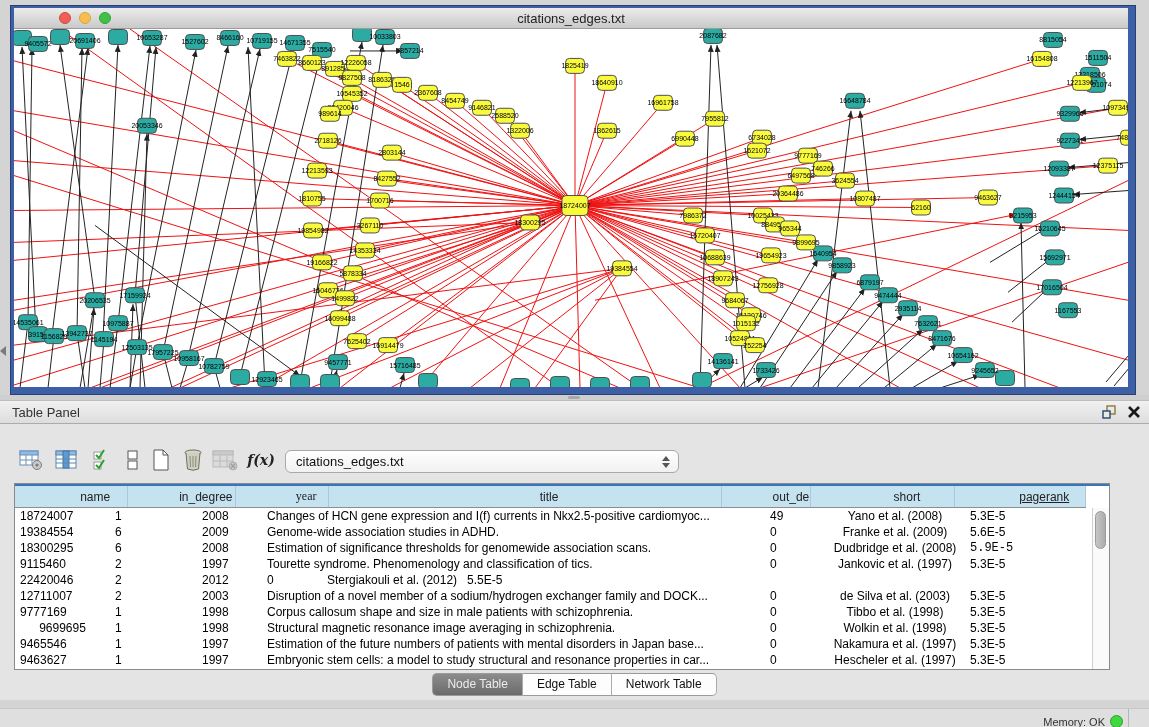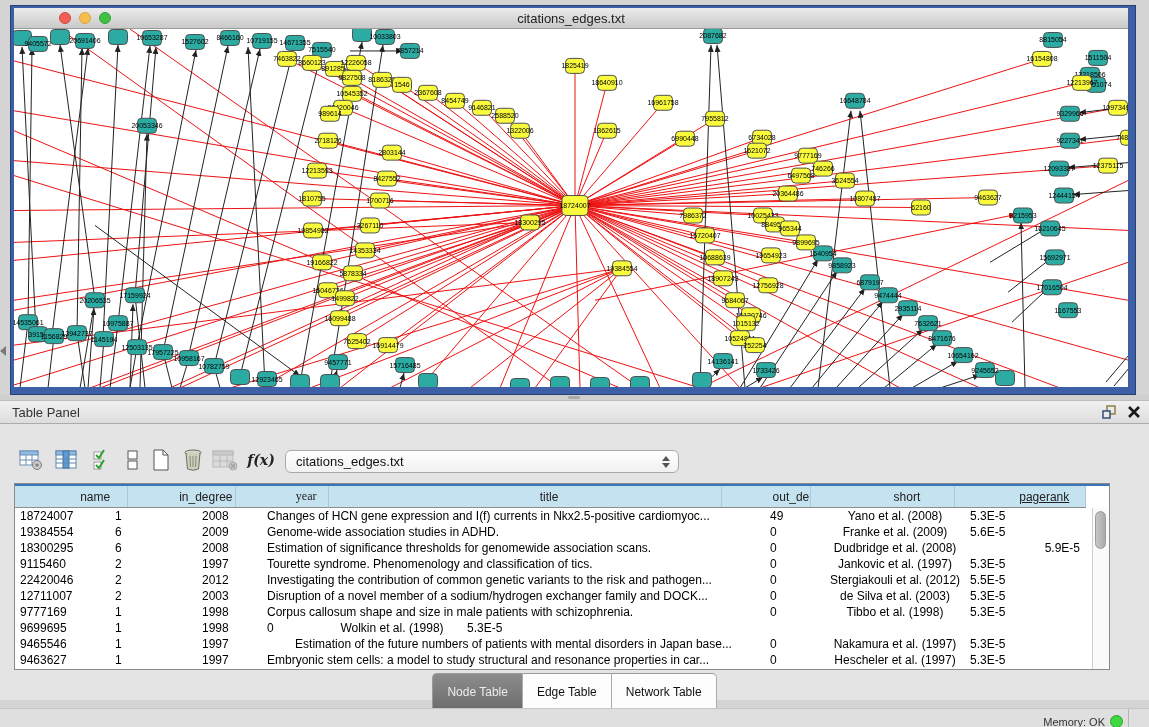--- a/index.html
+++ b/index.html
@@ -47,21 +47,21 @@
   .th{display:flex;align-items:center;justify-content:center;font-size:12px;color:#222;
       border-right:1px solid #A8CADC;box-sizing:border-box;white-space:nowrap;overflow:hidden;gap:4px;margin-left:48px;}
   .th .sortg{font-size:10px;color:#1A2A4A;}
   .tr{display:flex;height:16px;line-height:16px;width:1071px;}
   .td{font-size:12px;color:#000;box-sizing:border-box;padding:0 5px;white-space:nowrap;overflow:hidden;}
   .vscroll{position:absolute;right:0;top:24px;bottom:0;width:16px;background:#FAFAFA;border-left:1px solid #D0D0D0;}
   .vthumb{position:absolute;left:2px;top:3px;width:11px;height:38px;border-radius:6px;
       background:linear-gradient(90deg,#C6C6C6,#ACACAC);border:1px solid #9B9B9B;box-sizing:border-box;}
   
   .tabsbar{position:absolute;left:0;top:673px;width:1149px;height:24px;display:flex;justify-content:center;}
-  .seg{height:21px;line-height:21px;padding:8px 14px;font-size:12px;background:#FDFDFD;color:#111;
+  .seg{height:21px;line-height:21px;padding:0 14px;font-size:12px;background:#FDFDFD;color:#111;
       border-top:1px solid #9A9A9A;border-bottom:1px solid #9A9A9A;border-right:1px solid #ABABAB;cursor:default;}
   .seg:first-child{border-left:1px solid #9A9A9A;border-radius:5px 0 0 5px;}
   .seg:last-child{border-radius:0 5px 5px 0;}
   .seg.selected{background:linear-gradient(#8C8C8C,#6B6B6B);color:#ECECEC;}
   
   .statusbar{position:absolute;left:0;top:708px;width:1149px;height:27px;background:#DFDFDF;border-top:1px solid #C6C6C6;box-sizing:border-box;}
   .mem{position:absolute;right:44px;top:7px;font-size:11px;color:#333;}
   .memdot{position:absolute;right:26px;top:6px;width:13px;height:13px;border-radius:50%;
       background:#3FD83F;border:1px solid #2E9E2E;box-sizing:border-box;}
   .status-sep{position:absolute;right:20px;top:0;width:1px;height:27px;background:#B5B5B5;}
@@ -651,36 +651,35 @@
           <div class="td" style="width: 140px; text-align: center;">Franke et al. (2009)</div>
           <div class="td" style="width: 120px; text-align: left;">5.6E-5</div>
         </div>
         <div class="tr">
           <div class="td" style="width: 95px; text-align: left;">18300295</div>
           <div class="td" style="width: 87px; text-align: left;">6</div>
           <div class="td" style="width: 65px; text-align: left;">2008</div>
           <div class="td" style="width: 503px; text-align: left;">Estimation of significance thresholds for genomewide association scans.</div>
           <div class="td" style="width: 60px; text-align: left;">0</div>
           <div class="td" style="width: 140px; text-align: center;">Dudbridge et al. (2008)</div>
-          <div class="td" style="width: 120px; text-align: right;">5.9E-5</div>
+          <div class="td" style="width: 120px; text-align: left; font-family: Liberation Mono, monospace;">5.9E-5</div>
         </div>
         <div class="tr">
           <div class="td" style="width: 95px; text-align: left;">9115460</div>
           <div class="td" style="width: 87px; text-align: left;">2</div>
           <div class="td" style="width: 65px; text-align: left;">1997</div>
           <div class="td" style="width: 503px; text-align: left;">Tourette syndrome. Phenomenology and classification of tics.</div>
           <div class="td" style="width: 60px; text-align: left;">0</div>
           <div class="td" style="width: 140px; text-align: center;">Jankovic et al. (1997)</div>
           <div class="td" style="width: 120px; text-align: left;">5.3E-5</div>
         </div>
         <div class="tr">
           <div class="td" style="width: 95px; text-align: left;">22420046</div>
           <div class="td" style="width: 87px; text-align: left;">2</div>
           <div class="td" style="width: 65px; text-align: left;">2012</div>
-          <div class="td" style="width: 503px; text-align: left;">Investigating the contribution of common genetic variants to the risk and pathogen...</div>
           <div class="td" style="width: 60px; text-align: left;">0</div>
           <div class="td" style="width: 140px; text-align: center;">Stergiakouli et al. (2012)</div>
           <div class="td" style="width: 120px; text-align: left;">5.5E-5</div>
         </div>
         <div class="tr">
           <div class="td" style="width: 95px; text-align: left;">12711007</div>
           <div class="td" style="width: 87px; text-align: left;">2</div>
           <div class="td" style="width: 65px; text-align: left;">2003</div>
           <div class="td" style="width: 503px; text-align: left;">Disruption of a novel member of a sodium/hydrogen exchanger family and DOCK...</div>
           <div class="td" style="width: 60px; text-align: left;">0</div>
@@ -690,32 +689,33 @@
         <div class="tr">
           <div class="td" style="width: 95px; text-align: left;">9777169</div>
           <div class="td" style="width: 87px; text-align: left;">1</div>
           <div class="td" style="width: 65px; text-align: left;">1998</div>
           <div class="td" style="width: 503px; text-align: left;">Corpus callosum shape and size in male patients with schizophrenia.</div>
           <div class="td" style="width: 60px; text-align: left;">0</div>
           <div class="td" style="width: 140px; text-align: center;">Tibbo et al. (1998)</div>
           <div class="td" style="width: 120px; text-align: left;">5.3E-5</div>
         </div>
         <div class="tr">
-          <div class="td" style="width: 95px; text-align: left;">9699695</div>
+          <div class="td" style="width: 95px; text-align: center;">9699695</div>
           <div class="td" style="width: 87px; text-align: left;">1</div>
           <div class="td" style="width: 65px; text-align: left;">1998</div>
+          <div class="td" style="width: 503px; text-align: left;">Structural magnetic resonance image averaging in schizophrenia.</div>
           <div class="td" style="width: 60px; text-align: left;">0</div>
           <div class="td" style="width: 140px; text-align: center;">Wolkin et al. (1998)</div>
           <div class="td" style="width: 120px; text-align: left;">5.3E-5</div>
         </div>
         <div class="tr">
           <div class="td" style="width: 95px; text-align: left;">9465546</div>
           <div class="td" style="width: 87px; text-align: left;">1</div>
           <div class="td" style="width: 65px; text-align: left;">1997</div>
-          <div class="td" style="width: 503px; text-align: center;">Estimation of the future numbers of patients with mental disorders in Japan base...</div>
+          <div class="td" style="width: 503px; text-align: left;">Estimation of the future numbers of patients with mental disorders in Japan base...</div>
           <div class="td" style="width: 60px; text-align: left;">0</div>
           <div class="td" style="width: 140px; text-align: center;">Nakamura et al. (1997)</div>
           <div class="td" style="width: 120px; text-align: left;">5.3E-5</div>
         </div>
         <div class="tr">
           <div class="td" style="width: 95px; text-align: left;">9463627</div>
           <div class="td" style="width: 87px; text-align: left;">1</div>
           <div class="td" style="width: 65px; text-align: left;">1997</div>
           <div class="td" style="width: 503px; text-align: left;">Embryonic stem cells: a model to study structural and resonance properties in car...</div>
           <div class="td" style="width: 60px; text-align: left;">0</div>

